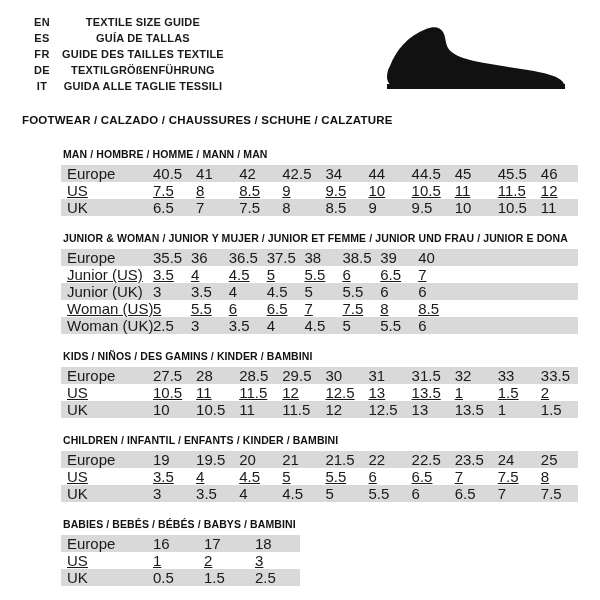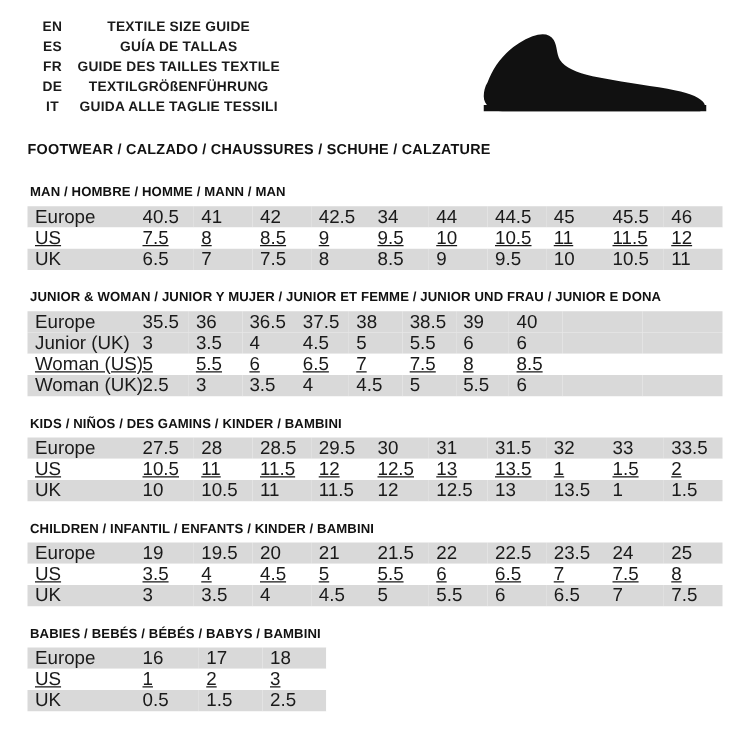--- a/index.html
+++ b/index.html
@@ -60,20 +60,21 @@
     color: #111;
     letter-spacing: 0.2px;
   }
 
   
   .content {
     padding: 22px 22px 0 22px;
   }
   .section {
     margin-bottom: 16px;
+    margin-left: 39px;
   }
   .section-title {
     font-size: 10.5px;
     font-weight: 700;
     color: #111;
     padding: 0 0 5px 2px;
     letter-spacing: 0.1px;
   }
   table.size {
     border-collapse: collapse;
@@ -221,20 +222,33 @@
             <td>36</td>
             <td>36.5</td>
             <td>37.5</td>
             <td>38</td>
             <td>38.5</td>
             <td>39</td>
             <td>40</td>
             <td></td>
             <td></td>
           </tr>
+          <tr class="plain">
+            <td class="rowlabel">Junior (US)</td>
+            <td>3.5</td>
+            <td>4</td>
+            <td>4.5</td>
+            <td>5</td>
+            <td>5.5</td>
+            <td>6</td>
+            <td>6.5</td>
+            <td>7</td>
+            <td></td>
+            <td></td>
+          </tr>
           <tr class="shaded">
             <td class="rowlabel">Junior (UK)</td>
             <td>3</td>
             <td>3.5</td>
             <td>4</td>
             <td>4.5</td>
             <td>5</td>
             <td>5.5</td>
             <td>6</td>
             <td>6</td>

